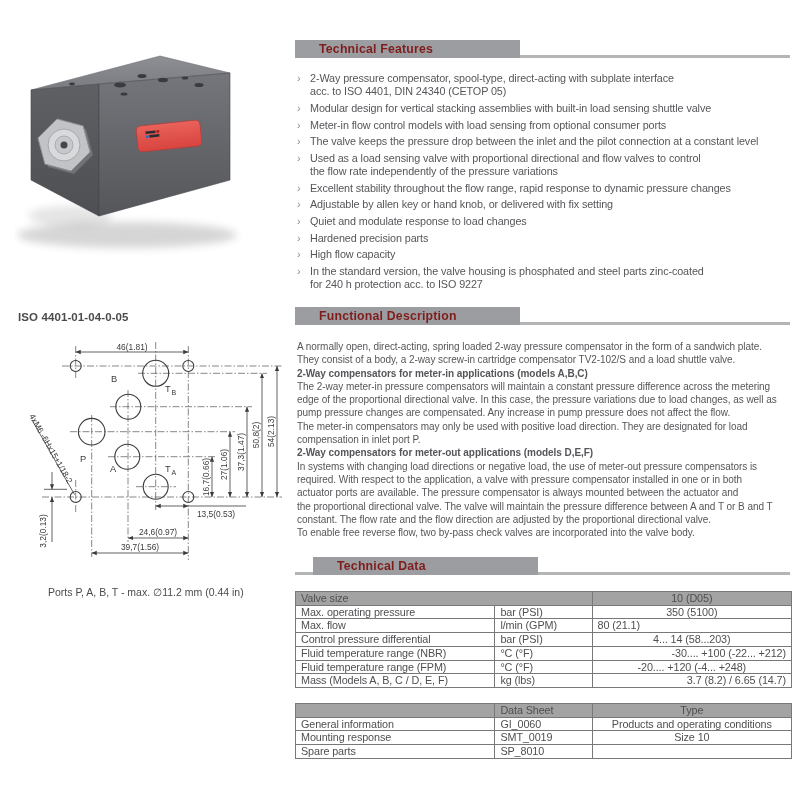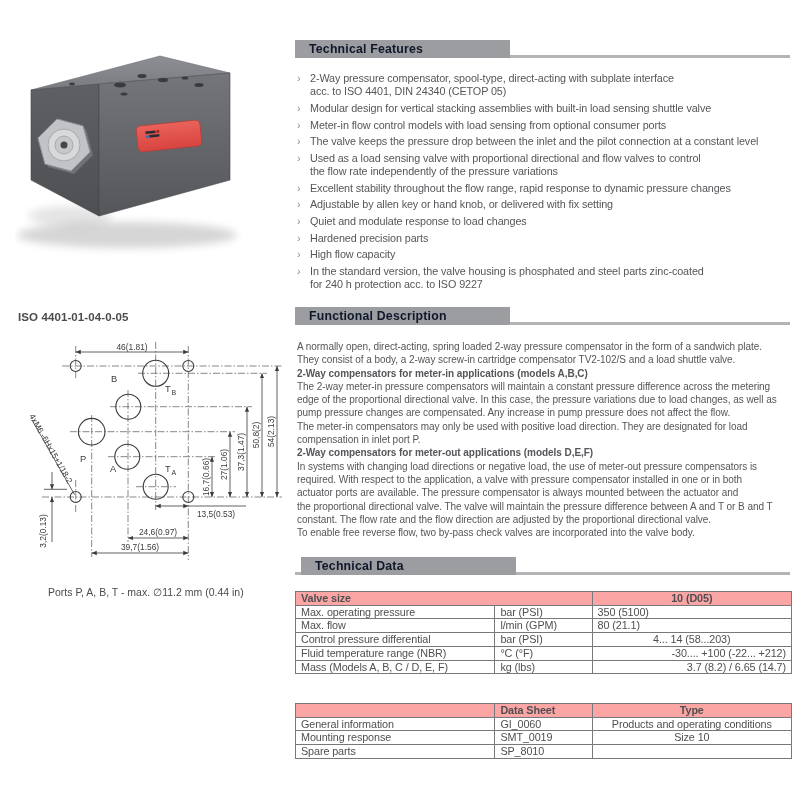--- a/index.html
+++ b/index.html
@@ -1,30 +1,30 @@
 <!DOCTYPE html>
 <html><head>
 <meta charset="utf-8">
 <style>
   html,body{margin:0;padding:0;}
   body{width:800px;height:800px;background:#ffffff;font-family:"Liberation Sans",sans-serif;position:relative;overflow:hidden;}
   .abs{position:absolute;}
   .section-line{background:#b3b4b6;height:3.5px;}
-  .section-bar{background:#9c9da0;color:#0f172a;font-weight:700;font-size:12.3px;line-height:18px;height:18px;width:201px;padding-left:14px;letter-spacing:.2px;}
+  .section-bar{background:#9c9da0;color:#7f1d1d;font-weight:700;font-size:12.3px;line-height:18px;height:18px;width:201px;padding-left:24px;letter-spacing:.2px;}
   .iso-title{font-weight:700;font-size:11.5px;color:#4b4b4d;letter-spacing:.1px;}
   .ports-note{font-size:10.5px;color:#4b4b4d;}
   ul.features{list-style:none;margin:0;padding:0;width:497px;font-size:10.8px;letter-spacing:-.1px;color:#56565a;}
   ul.features li{display:flex;margin-bottom:3.2px;line-height:13.4px;}
   .bullet{color:#8a8b8e;width:13px;flex:none;}
   .ftext{white-space:pre-line;}
   .desc{width:501px;font-size:10px;letter-spacing:-.05px;line-height:13.3px;color:#56565a;}
   .desc .bold{font-weight:700;}
   table.data{border-collapse:collapse;table-layout:fixed;width:497px;font-size:10.8px;color:#4f4f52;letter-spacing:-.1px;}
   table.data td{border:1px solid #77787b;padding:0 5px;height:12.7px;line-height:12.7px;white-space:nowrap;overflow:hidden;}
-  table.data tr.shaded{background:#fca5a5;font-weight:bold;}
+  table.data tr.shaded{background:#a3a3a3;}
   #drawing text{font-family:"Liberation Sans",sans-serif;fill:#3b3b3d;}
   .dt{font-size:8.4px;}
   .pt{font-size:9.3px;}
   .ps{font-size:7px;}
 </style>
 </head>
 <body>
 
 <div id="page">
 
@@ -263,52 +263,57 @@
       <div class="dline">actuator ports are available. The pressure compensator is always mounted between the actuator and</div>
 
       <div class="dline">the proportional directional valve. The valve will maintain the pressure difference between A and T or B and T</div>
 
       <div class="dline">constant. The flow rate and the flow direction are adjusted by the proportional directional valve.</div>
 
       <div class="dline">To enable free reverse flow, two by-pass check valves are incorporated into the valve body.</div>
     </div>
 
   <div class="abs section-line" style="left:295px;top:571.5px;width:495px"></div>
-  <div class="abs section-bar" style="left:301px;top:557px">Technical Data</div>
+  <div class="abs section-bar" style="left:313px;top:557px">Technical Data</div>
 
   <table class="abs data" style="left:295px;top:591px">
     <colgroup>
         <col style="width:199px">
         <col style="width:97px">
         <col style="width:199px">
       </colgroup>
     <tbody>
         <tr class="shaded">
           <td colspan="2">Valve size</td>
           <td style="text-align: center;">10 (D05)</td>
         </tr>
         <tr>
           <td>Max. operating pressure</td>
           <td>bar (PSI)</td>
-          <td style="text-align: left;">350 (5100)</td>
+          <td style="text-align: center;">350 (5100)</td>
         </tr>
         <tr>
           <td>Max. flow</td>
           <td>l/min (GPM)</td>
           <td style="text-align: left;">80 (21.1)</td>
         </tr>
         <tr>
           <td>Control pressure differential</td>
           <td>bar (PSI)</td>
           <td style="text-align: center;">4... 14 (58...203)</td>
         </tr>
         <tr>
           <td>Fluid temperature range (NBR)</td>
           <td>°C (°F)</td>
           <td style="text-align: right;">-30.... +100 (-22... +212)</td>
+        </tr>
+        <tr>
+          <td>Fluid temperature range (FPM)</td>
+          <td>°C (°F)</td>
+          <td style="text-align: center;">-20.... +120 (-4... +248)</td>
         </tr>
         <tr>
           <td>Mass (Models A, B, C / D, E, F)</td>
           <td>kg (lbs)</td>
           <td style="text-align: right;">3.7 (8.2) / 6.65 (14.7)</td>
         </tr>
       </tbody>
   </table>
 
   <table class="abs data" style="left:295px;top:703px">

